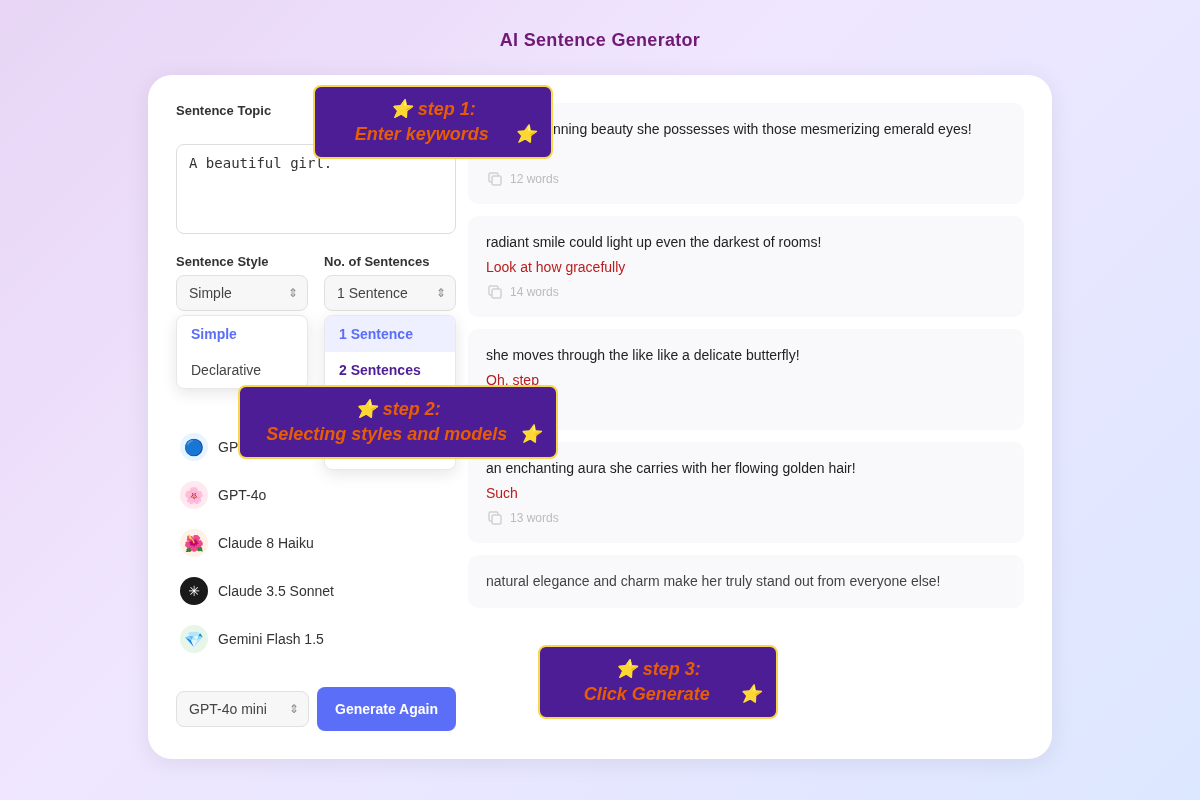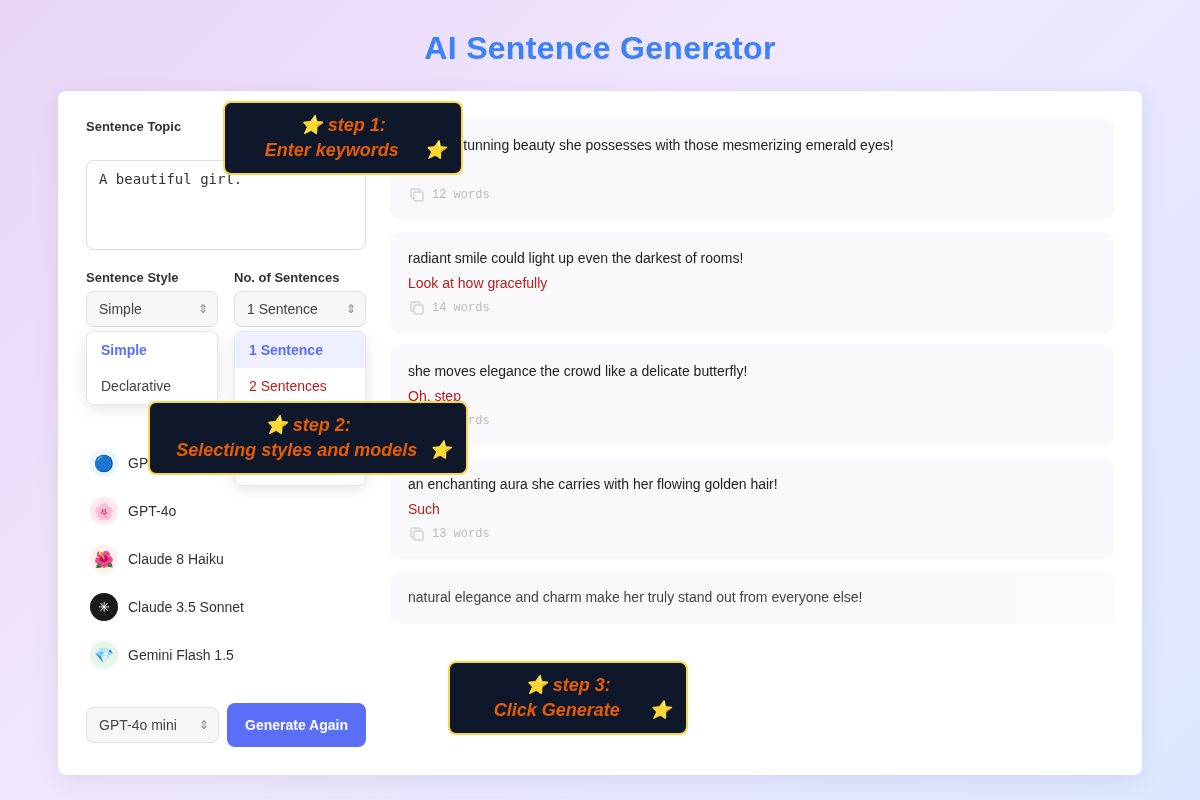--- a/index.html
+++ b/index.html
@@ -9,34 +9,34 @@
       background: linear-gradient(135deg, #e8d5f5 0%, #f0e6ff 40%, #dce8ff 100%);
       min-height: 800px;
       width: 1200px;
       display: flex;
       flex-direction: column;
       align-items: center;
       padding: 30px 20px;
     }
 
     .page-title {
-      font-size: 32px;
+      font-size: 18px;
       font-weight: 700;
-      color: #3b82f6;
+      color: #701a75;
       margin-bottom: 24px;
       letter-spacing: 0.3px;
     }
 
     .main-container {
       background: #fff;
-      border-radius: 8px;
-      width: 1084px;
+      border-radius: 24px;
+      width: 904px;
       padding: 28px;
       display: flex;
-      gap: 24px;
+      gap: 12px;
       min-height: 640px;
       box-shadow: 0 4px 24px rgba(0,0,0,0.08);
       position: relative;
     }
 
     
     .left-panel {
       width: 280px;
       flex-shrink: 0;
       display: flex;
@@ -146,22 +146,23 @@
       border: 1.5px solid #e8e8e8;
       border-radius: 8px;
       box-shadow: 0 4px 16px rgba(0,0,0,0.1);
       z-index: 100;
       overflow: hidden;
     }
 
     .sentence-item {
       padding: 10px 14px;
       font-size: 14px;
-      color: #b91c1c;
+      color: #4c1d95;
       cursor: pointer;
+      font-weight: bold;
     }
 
     .sentence-item.active {
       background: #eef0ff;
       color: #5a6ef8;
       font-weight: 600;
     }
 
     
     .models-section { display: flex; flex-direction: column; gap: 8px; }
@@ -251,33 +252,32 @@
       color: #b91c1c;
     }
 
     .result-meta {
       display: flex;
       align-items: center;
       gap: 6px;
       color: #bbb;
       font-size: 12px;
       margin-top: 2px;
-      font-family: Liberation Mono, monospace;
     }
 
     .copy-icon {
       width: 18px;
       height: 18px;
       opacity: 0.5;
     }
 
     
     .callout {
       position: absolute;
-      background: #0f172a;
+      background: #4c1d95;
       border: 2px solid #f9d74c;
       border-radius: 8px;
       padding: 10px 14px;
       font-size: 18px;
       color: #e85d04;
       font-weight: 700;
       font-style: italic;
       z-index: 200;
       pointer-events: none;
       line-height: 1.4;
@@ -443,21 +443,21 @@
       <div class="result-meta">
         <svg class="copy-icon" viewBox="0 0 24 24" fill="none" stroke="#aaa" stroke-width="2">
           <path d="M8 16H6a2 2 0 01-2-2V6a2 2 0 012-2h8a2 2 0 012 2v2"></path>
           <rect x="8" y="8" width="12" height="12" rx="2"></rect>
         </svg>
         <span>14 words</span>
       </div>
     </div>
 
     <div class="result-card">
-      <div class="result-text-main">she moves elegance the crowd like a delicate butterfly!</div>
+      <div class="result-text-main">she moves through the like like a delicate butterfly!</div>
       <div class="result-text-sub">Oh, step</div>
       <div class="result-meta">
         <svg class="copy-icon" viewBox="0 0 24 24" fill="none" stroke="#aaa" stroke-width="2">
           <path d="M8 16H6a2 2 0 01-2-2V6a2 2 0 012-2h8a2 2 0 012 2v2"></path>
           <rect x="8" y="8" width="12" height="12" rx="2"></rect>
         </svg>
         <span>11 words</span>
       </div>
     </div>
 

